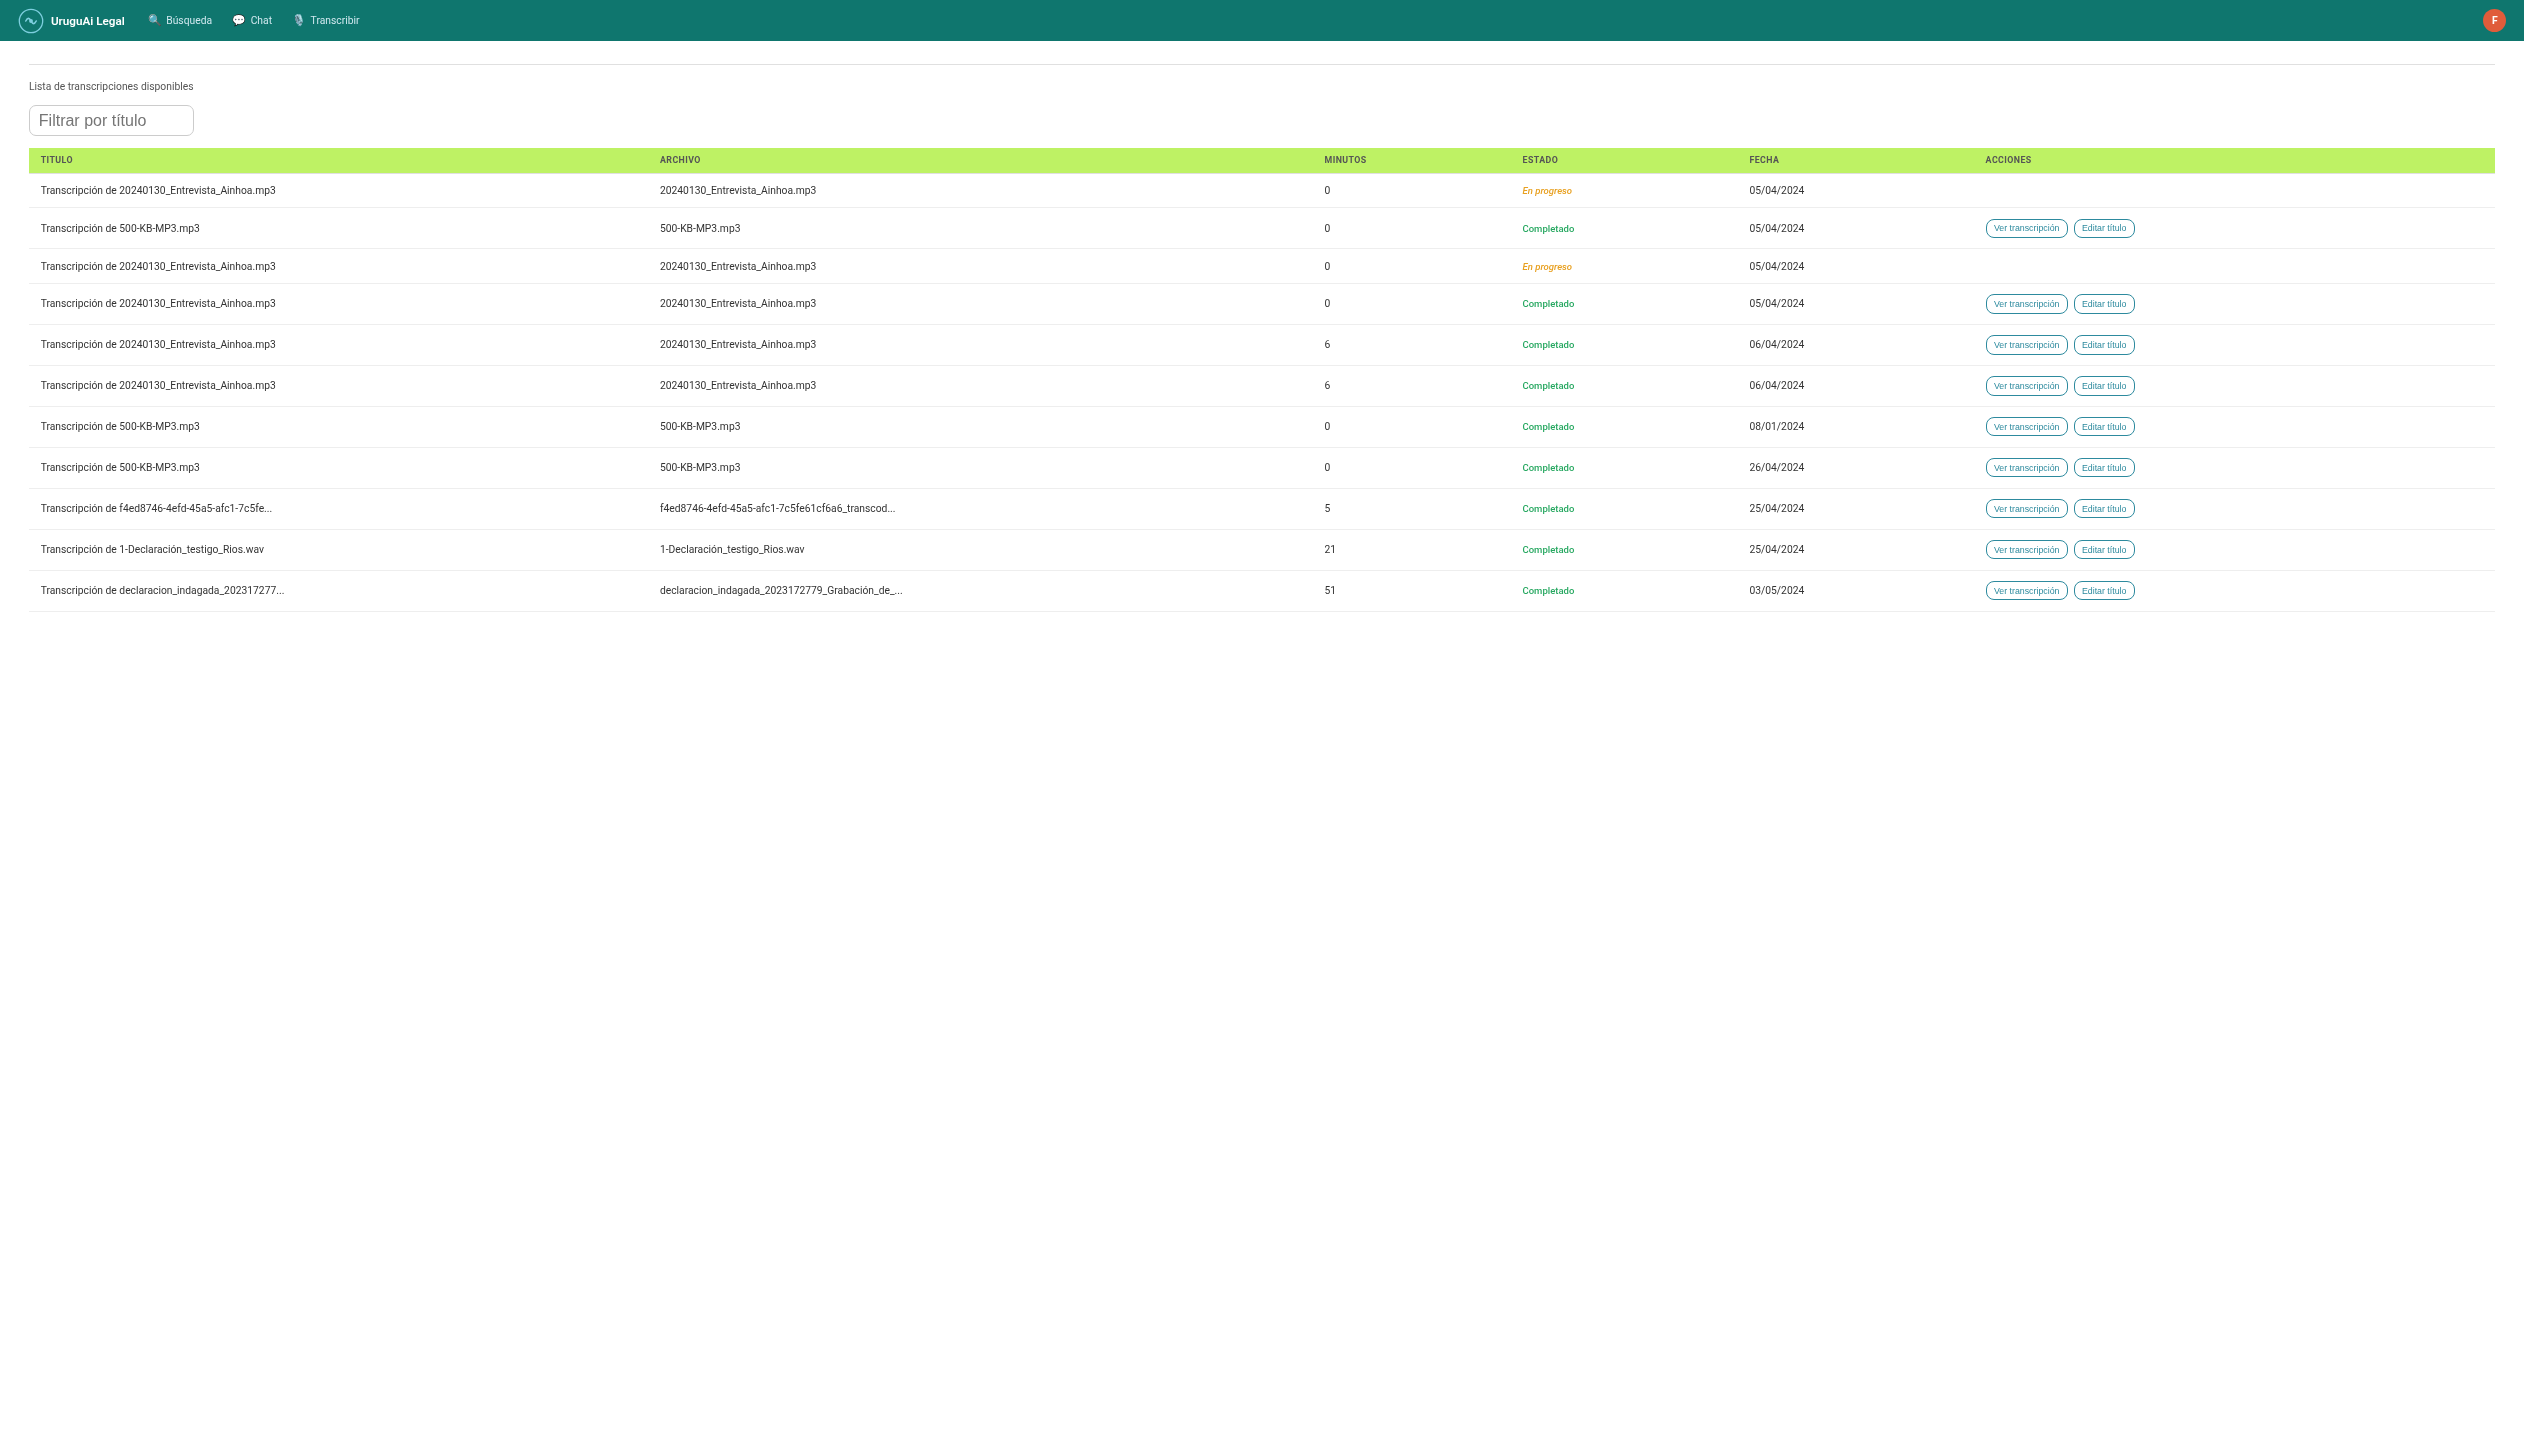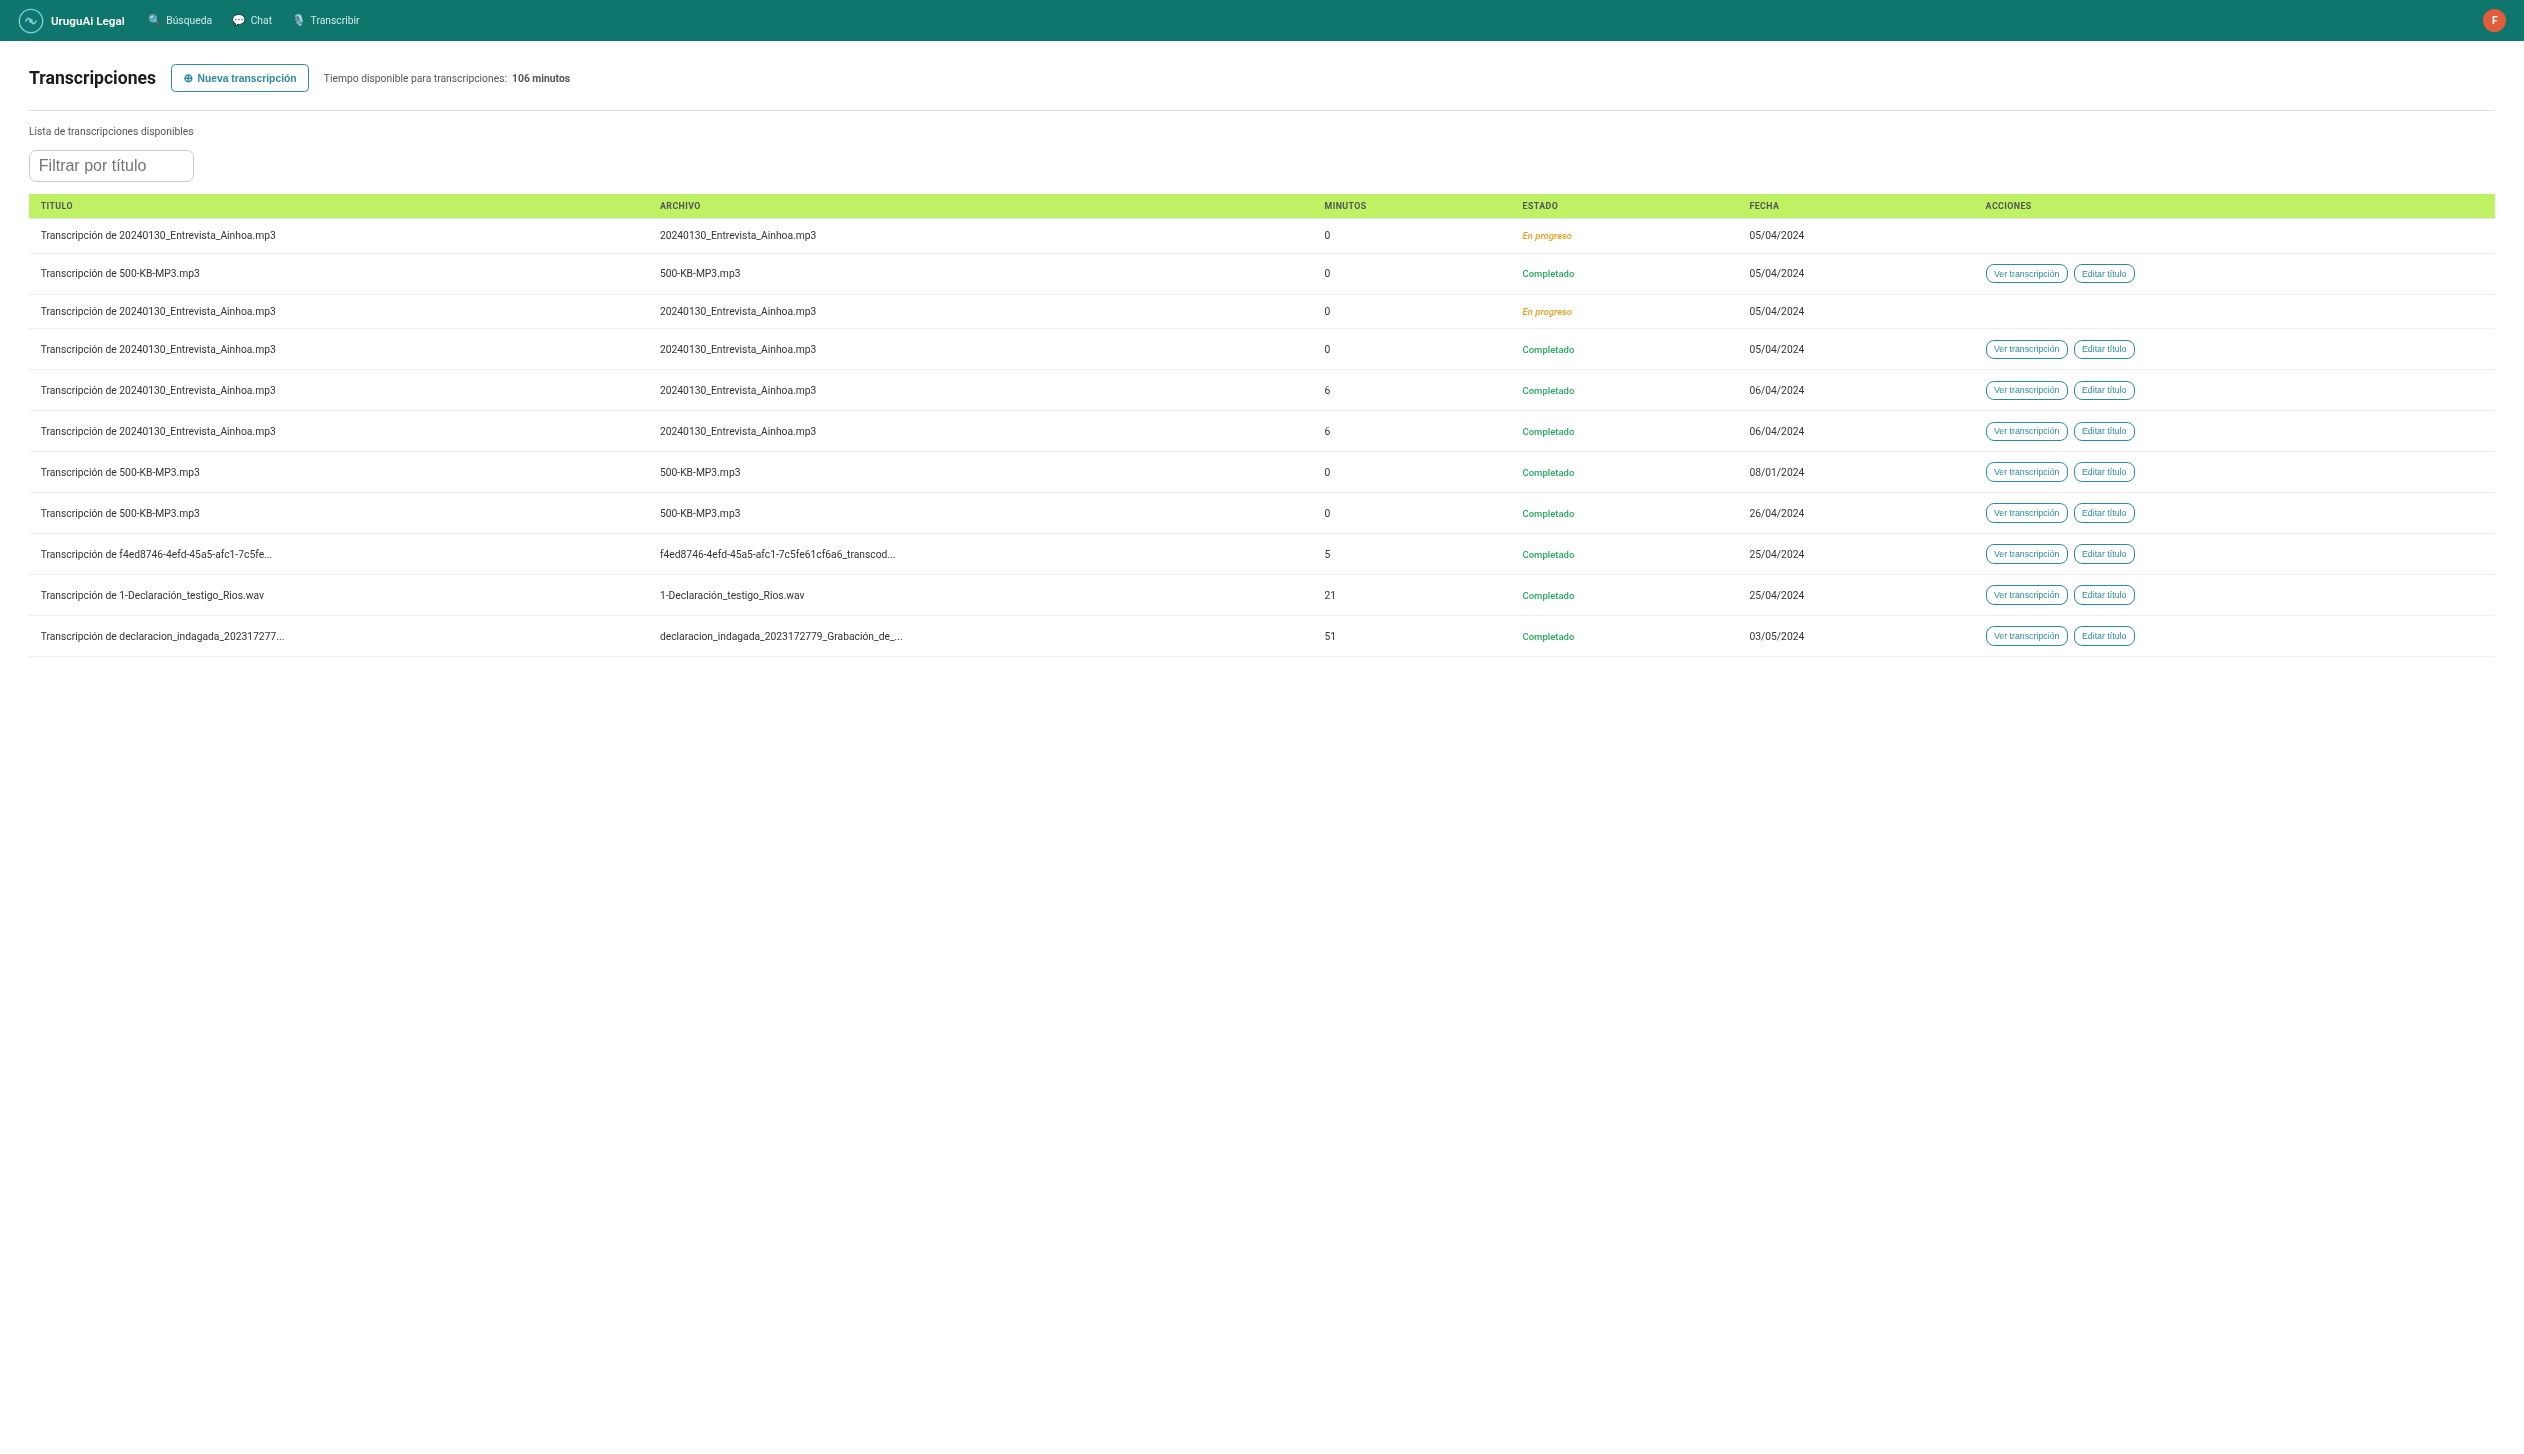--- a/index.html
+++ b/index.html
@@ -252,31 +252,20 @@
       <span>Transcribir</span>
     </a>
   </div>
 
   <div class="navbar-avatar">F</div>
 </nav>
 
 <main class="main">
 
   
-  <div class="page-header">
-    <h1 class="page-title">Transcripciones</h1>
-    <button class="btn-new">
-      <span style="font-size:11.7px;">⊕</span>
-      <span>Nueva transcripción</span>
-    </button>
-    <span class="time-available">
-      <span>Tiempo disponible para transcripciones:</span>
-      &nbsp;<strong>106 minutos</strong>
-    </span>
-  </div>
 
   <hr class="divider">
 
   <p class="list-subtitle">Lista de transcripciones disponibles</p>
 
   <input class="filter-input" type="text" placeholder="Filtrar por título" style="">
 
   
   <div class="table-wrapper">
     <table>

